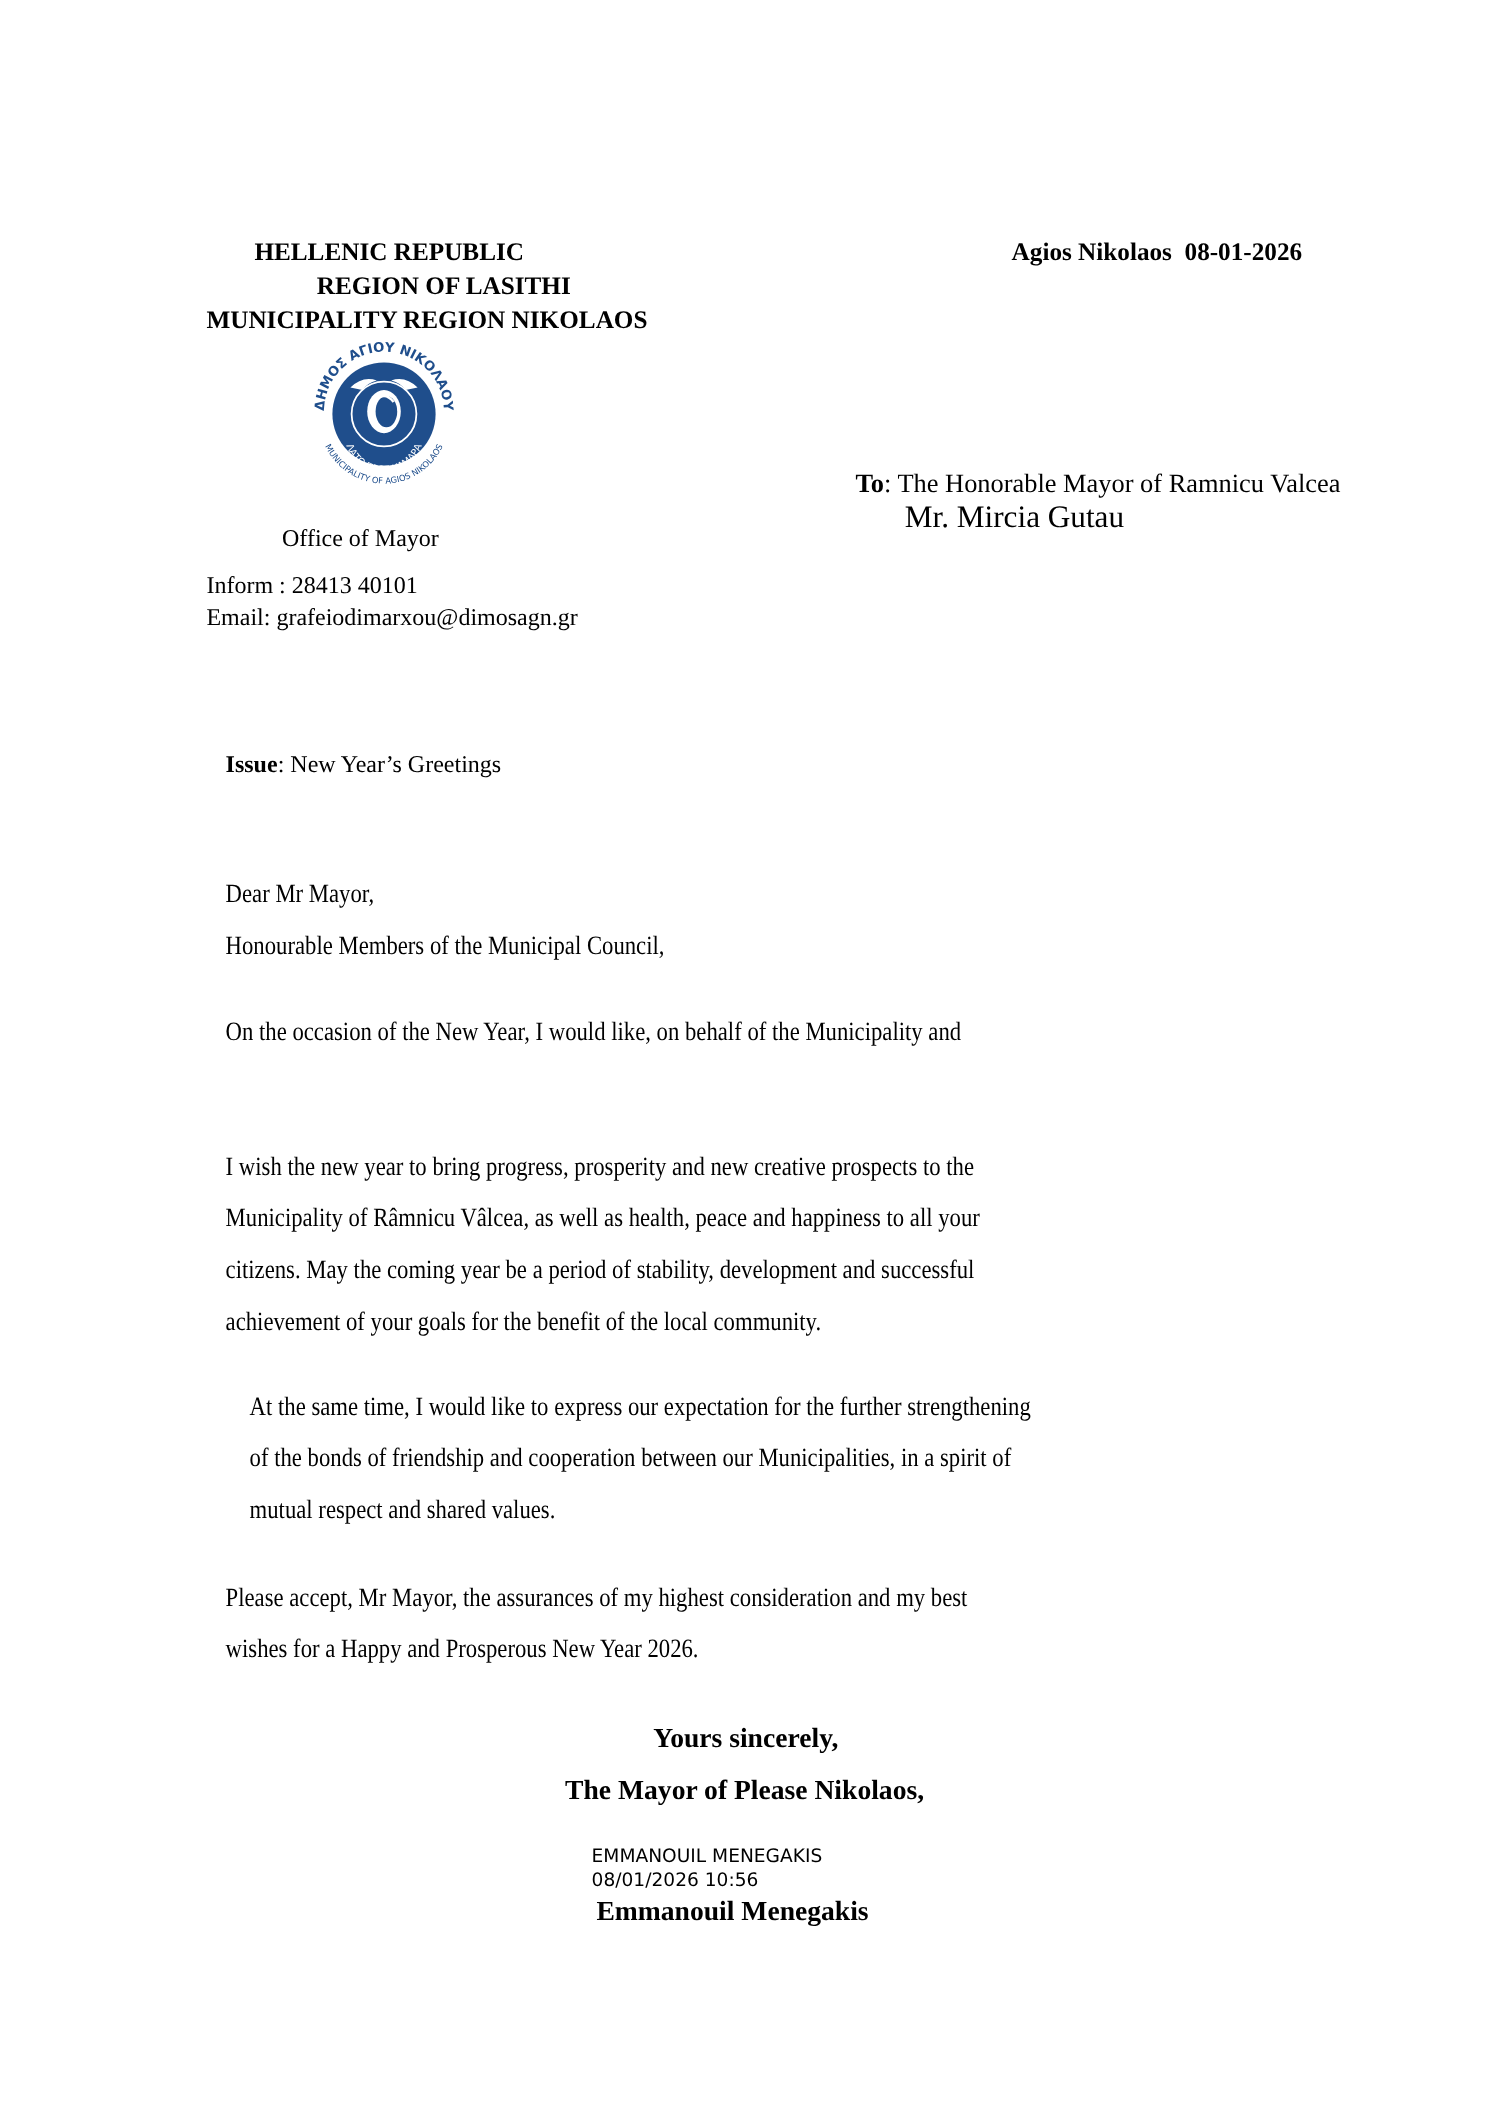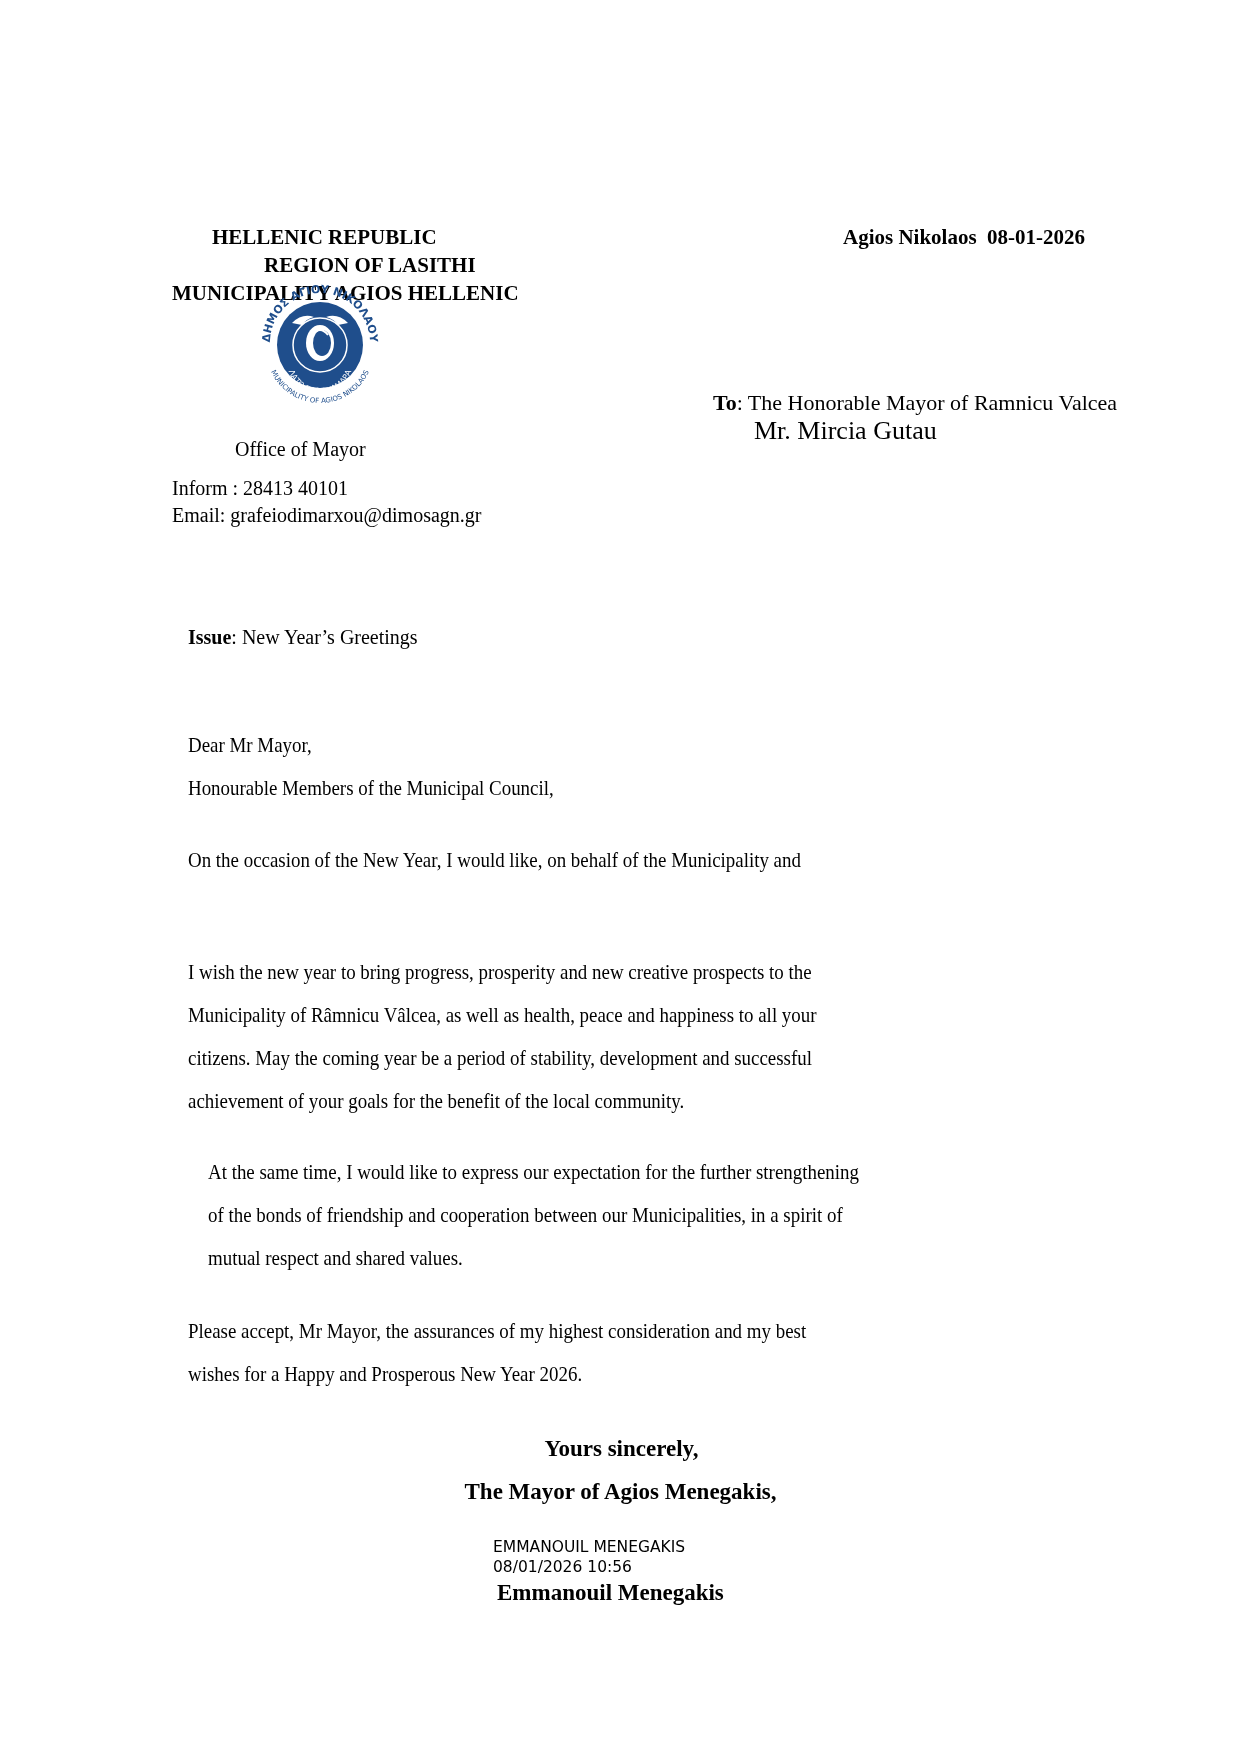--- a/index.html
+++ b/index.html
@@ -1,34 +1,34 @@
 <!DOCTYPE html>
 <html><head>
 <meta charset="utf-8">
 <style>
   html, body { margin:0; padding:0; background:#ffffff; }
   body { width:1241px; height:1755px; position:relative; overflow:hidden;
          font-family:"Liberation Serif", "DejaVu Serif", serif; color:#000; }
   .abs { position:absolute; white-space:nowrap; }
-  .hdr { font-weight:bold; font-size:21px; line-height:28px;margin-top:27px; }
+  .hdr { font-weight:bold; font-size:21px; line-height:28px; }
   .b { font-weight:bold; }
   .small { font-size:20px; line-height:27px; }
   .body-text { font-size:22px; line-height:43px; }
   .cond { display:inline-block; transform:scaleX(0.86); transform-origin:left center; }
   .para { position:absolute; left:188px; width:900px; }
   .para div { white-space:nowrap; }
   .sig-stamp { font-family:"DejaVu Sans", sans-serif; font-size:15.5px; line-height:20px; }
   .logo { position:absolute; left:252px; top:283px; width:135px; height:127px; }
 </style>
 </head>
 <body>
 
 <div class="abs hdr" style="left:212px;top:196px;">HELLENIC REPUBLIC</div>
 <div class="abs hdr" style="left:264px;top:224px;">REGION OF LASITHI</div>
-<div class="abs hdr" style="left:172px;top:252px;">MUNICIPALITY AGIOS HELLENIC</div>
+<div class="abs hdr" style="left:172px;top:252px;">MUNICIPALITY REGION NIKOLAOS</div>
 
 <div class="abs hdr" style="left:843px;top:196px;white-space:pre;">Agios Nikolaos  08-01-2026</div>
 
 <div class="logo">
   <svg width="135" height="127" viewBox="0 0 135 127">
     <defs>
       <path id="arcTop" d="M 18 60 A 50 50 0 0 1 118 60"></path>
       <path id="arcBot" d="M 14 66 A 54 54 0 0 0 122 66"></path>
       <path id="arcIn" d="M 35 78 A 33 33 0 0 0 101 78"></path>
     </defs>
@@ -90,18 +90,18 @@
 
 <div class="para body-text" style="top:1309px;">
   <div><span class="cond">Please accept, Mr Mayor, the assurances of my highest consideration and my best</span></div>
   <div><span class="cond">wishes for a Happy and Prosperous New Year 2026.</span></div>
 </div>
 
 <div class="abs b" style="left:0;width:1241px;text-align:center;top:1434px;font-size:23px;line-height:30px;">
   <span style="position:relative;left:1px;">Yours sincerely,</span>
 </div>
 <div class="abs b" style="left:0;width:1241px;text-align:center;top:1477px;font-size:23px;line-height:30px;">
-  <span>The Mayor of Agios Menegakis,</span>
+  <span>The Mayor of Please Nikolaos,</span>
 </div>
 
 <div class="abs sig-stamp" style="left:493px;top:1537px;">EMMANOUIL MENEGAKIS</div>
 <div class="abs sig-stamp" style="left:493px;top:1557px;">08/01/2026 10:56</div>
 <div class="abs b" style="left:497px;top:1578px;font-size:23px;line-height:30px;">Emmanouil Menegakis</div>
 
 </body></html>

